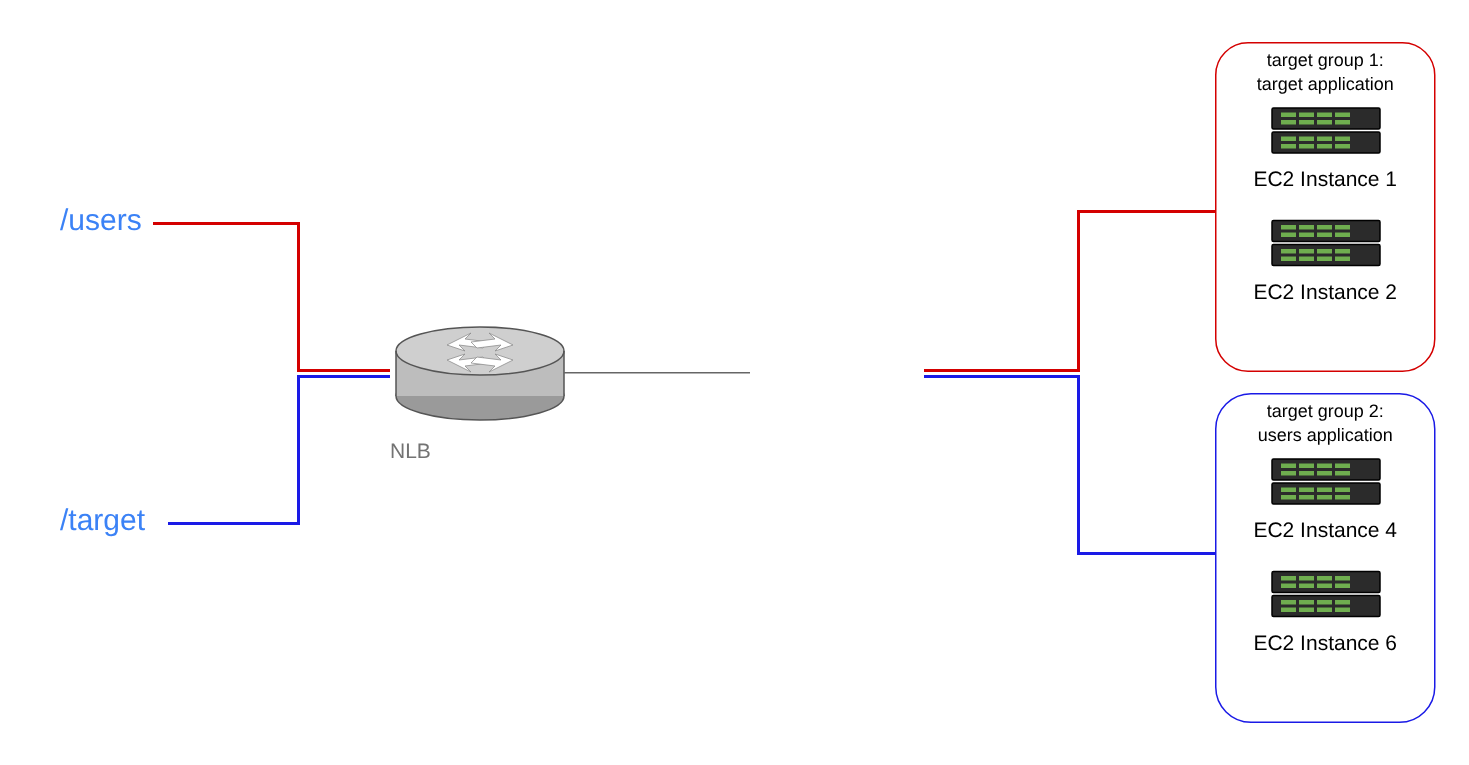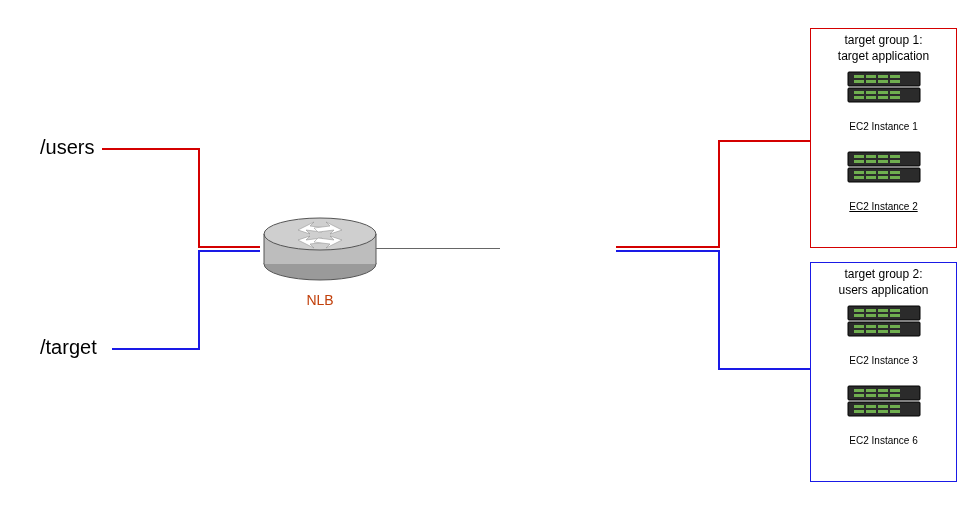--- a/index.html
+++ b/index.html
@@ -12,21 +12,21 @@
     position: relative;
   }
   .stage {
     position: relative;
     width: 979px;
     height: 510px;
   }
   .label-users, .label-search {
     position: absolute;
     font-size: 20px;
-    color: #000000;
+    color: #3b82f6;
   }
   .label-users { left: 40px; top: 136px; }
   .label-search { left: 40px; top: 336px; }
 
   
   .line {
     position: absolute;
     background: #000;
   }
   .red-line { background: #d40000; }
@@ -34,51 +34,51 @@
 
   
   .device {
     position: absolute;
     width: 120px;
     height: 70px;
   }
   .device-label {
     position: absolute;
     width: 120px;
-    text-align: center;
+    text-align: left;
     top: 78px;
     font-size: 14px;
-    color: #c2410c;
+    color: #737373;
   }
 
   
   .tg-box {
     position: absolute;
     width: 147px;
     border: 1px solid;
     text-align: center;
     font-size: 12px;
     padding: 4px 0 4px 0;
     box-sizing: border-box;
   }
   .tg-red { border-color: #d40000; }
-  .tg-blue { border-color: #1a1ae6; }
+  .tg-blue { border-color: #1a1ae6; border-radius: 24px; }
   .tg-title {
     font-size: 12px;
     line-height: 1.3;
     margin-bottom: 6px;
   }
 
   
   .server-row {
     margin-top: 6px;
   }
   .server-caption {
-    font-size: 10px;
-    margin-top: 12px;
+    font-size: 14px;
+    margin-top: 2px;
   }
 
 </style>
 </head>
 <body>
 <div class="stage">
 
 <div class="label-users">/users</div>
 <div class="label-search">/target</div>
 
@@ -112,21 +112,21 @@
 
 
 <div class="line red-line" style="left:616px; top:246px; width:104px; height:2px;"></div>
 <div class="line red-line" style="left:718px; top:140px; width:2px; height:108px;"></div>
 <div class="line red-line" style="left:718px; top:140px; width:92px; height:2px;"></div>
 
 <div class="line blue-line" style="left:616px; top:250px; width:104px; height:2px;"></div>
 <div class="line blue-line" style="left:718px; top:250px; width:2px; height:120px;"></div>
 <div class="line blue-line" style="left:718px; top:368px; width:92px; height:2px;"></div>
 
-<div class="tg-box tg-red" style="left:810px; top:28px; height:220px;">
+<div class="tg-box tg-red" style="left:810px; top:28px; height:220px;border-radius:22px;">
   <div class="tg-title">
     <span>target group 1:</span><br>
     <span>target application</span>
   </div>
   <div class="server-row">
     <svg width="80" height="36" viewBox="0 0 80 36">
       <rect x="4" y="2" width="72" height="14" rx="1" fill="#2b2b2b" stroke="#000"></rect>
       <rect x="4" y="18" width="72" height="14" rx="1" fill="#2b2b2b" stroke="#000"></rect>
       <g fill="#6fae4f">
         <rect x="10" y="5" width="10" height="3"></rect>
@@ -142,21 +142,21 @@
             <rect x="34" y="21" width="10" height="3"></rect>
             <rect x="46" y="21" width="10" height="3"></rect>
         <rect x="10" y="26" width="10" height="3"></rect>
             <rect x="22" y="26" width="10" height="3"></rect>
             <rect x="34" y="26" width="10" height="3"></rect>
             <rect x="46" y="26" width="10" height="3"></rect>
       </g>
     </svg>
     <div class="server-caption">EC2 Instance 1</div>
   </div>
-  <div class="server-row" style="margin-top:18px;text-decoration:underline;">
+  <div class="server-row" style="margin-top:18px;">
     <svg width="80" height="36" viewBox="0 0 80 36">
       <rect x="4" y="2" width="72" height="14" rx="1" fill="#2b2b2b" stroke="#000"></rect>
       <rect x="4" y="18" width="72" height="14" rx="1" fill="#2b2b2b" stroke="#000"></rect>
       <g fill="#6fae4f">
         <rect x="10" y="5" width="10" height="3"></rect>
             <rect x="22" y="5" width="10" height="3"></rect>
             <rect x="34" y="5" width="10" height="3"></rect>
             <rect x="46" y="5" width="10" height="3"></rect>
         <rect x="10" y="10" width="10" height="3"></rect>
             <rect x="22" y="10" width="10" height="3"></rect>
@@ -197,21 +197,21 @@
         <rect x="10" y="21" width="10" height="3"></rect>
             <rect x="22" y="21" width="10" height="3"></rect>
             <rect x="34" y="21" width="10" height="3"></rect>
             <rect x="46" y="21" width="10" height="3"></rect>
         <rect x="10" y="26" width="10" height="3"></rect>
             <rect x="22" y="26" width="10" height="3"></rect>
             <rect x="34" y="26" width="10" height="3"></rect>
             <rect x="46" y="26" width="10" height="3"></rect>
       </g>
     </svg>
-    <div class="server-caption">EC2 Instance 3</div>
+    <div class="server-caption">EC2 Instance 4</div>
   </div>
   <div class="server-row" style="margin-top:18px;">
     <svg width="80" height="36" viewBox="0 0 80 36">
       <rect x="4" y="2" width="72" height="14" rx="1" fill="#2b2b2b" stroke="#000"></rect>
       <rect x="4" y="18" width="72" height="14" rx="1" fill="#2b2b2b" stroke="#000"></rect>
       <g fill="#6fae4f">
         <rect x="10" y="5" width="10" height="3"></rect>
             <rect x="22" y="5" width="10" height="3"></rect>
             <rect x="34" y="5" width="10" height="3"></rect>
             <rect x="46" y="5" width="10" height="3"></rect>

